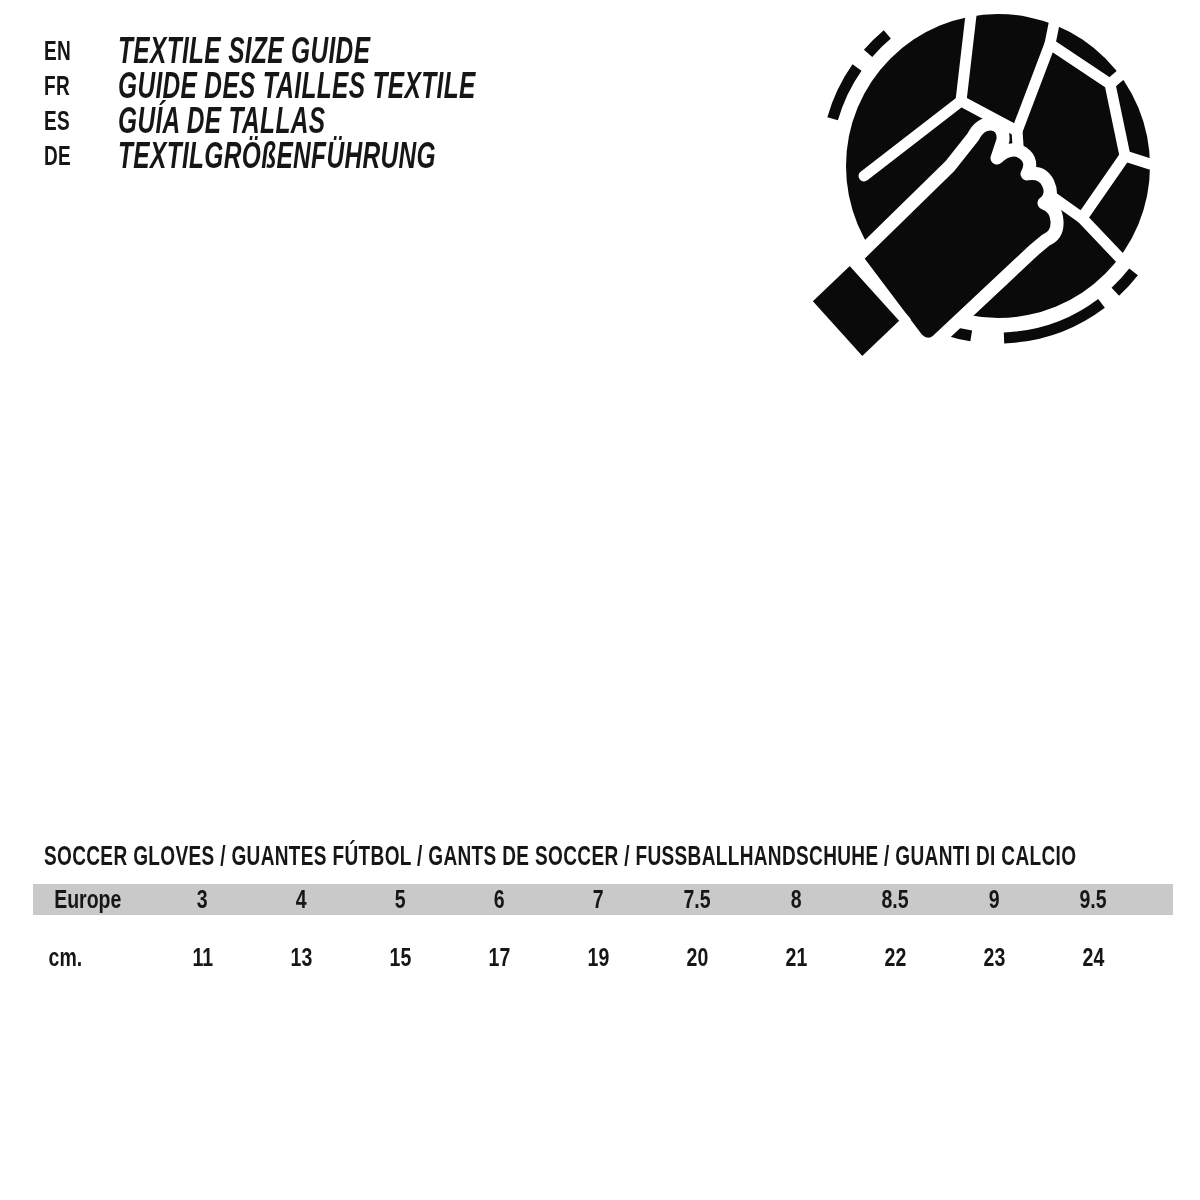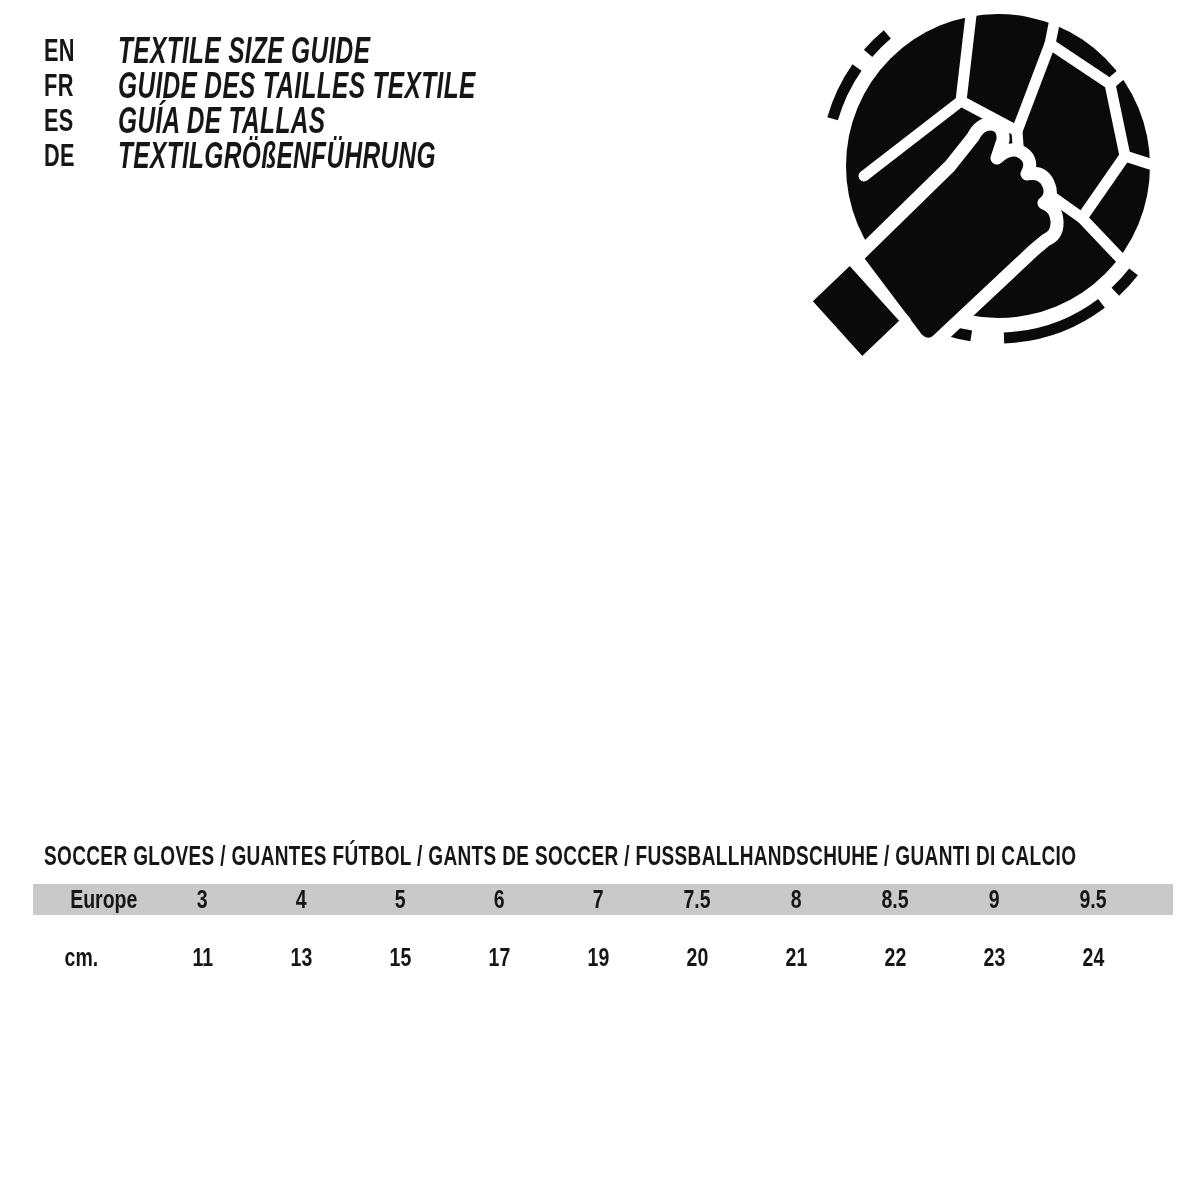--- a/index.html
+++ b/index.html
@@ -23,39 +23,39 @@
     display:inline-block;
     transform:scaleX(0.75);
     transform-origin:50% 50%;
     white-space:nowrap;
     font-weight:700;
   }
 
   
   .lang-block { position:absolute; left:44px; top:33px; }
   .lang-row { display:flex; height:35px; align-items:center; }
-  .lang-code { width:74px; font-size:32px; }
+  .lang-code { width:74px; font-size:28px; }
   .lang-label { font-size:36px;font-style:italic; }
 
   
   .icon-wrap { position:absolute; left:804px; top:6px; width:364px; height:366px; }
 
   
   .guide-title { position:absolute; left:44px; top:840px; font-size:28px; }
   .size-row {
     position:absolute;
     left:33px;
     width:1140px;
     display:grid;
     grid-template-columns:120px repeat(10, 99px) 1fr;
     align-items:center;
   }
   .size-row.header { top:884px; height:31px; background:#c9c9c9; }
   .size-row.body   { top:915px; height:36px; background:#ffffff;margin-top:24px; }
-  .row-label { padding-left:26px; font-size:26px; text-align:left; }
+  .row-label { padding-left:10px; font-size:26px; text-align:left; }
   .size-cell { text-align:center; font-size:26px; }
 </style>
 </head>
 <body>
 
 <div class="lang-block">
   <div class="lang-row">
     <span class="lang-code"><span class="cnd">EN</span></span>
     <span class="lang-label"><span class="cnd">TEXTILE SIZE GUIDE</span></span>
   </div>

